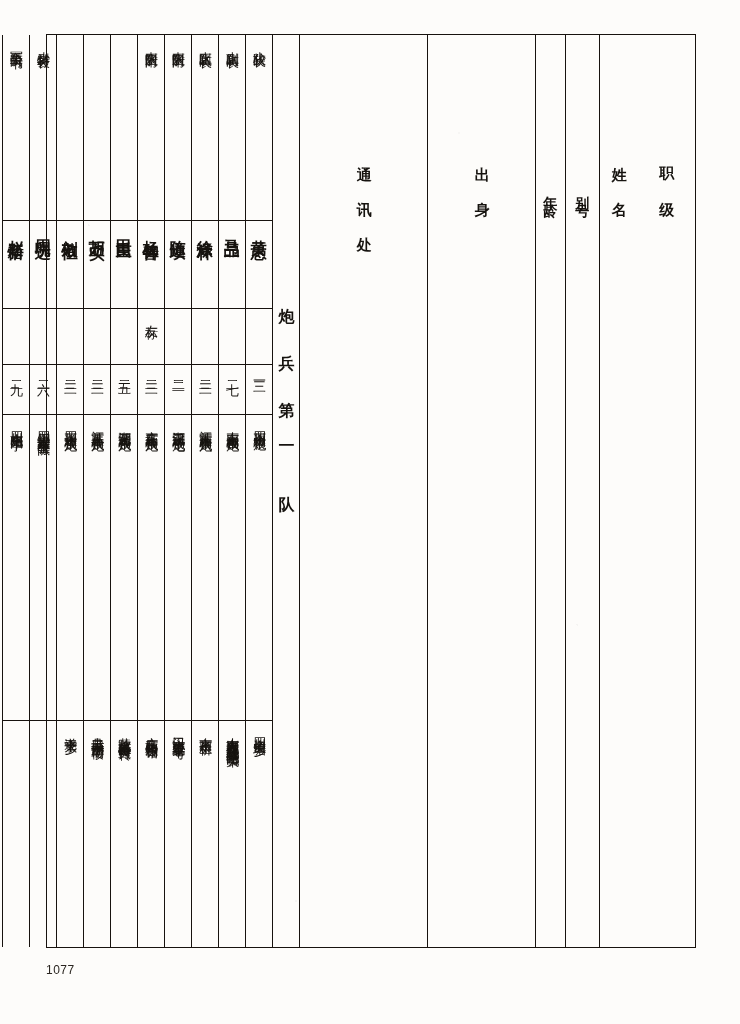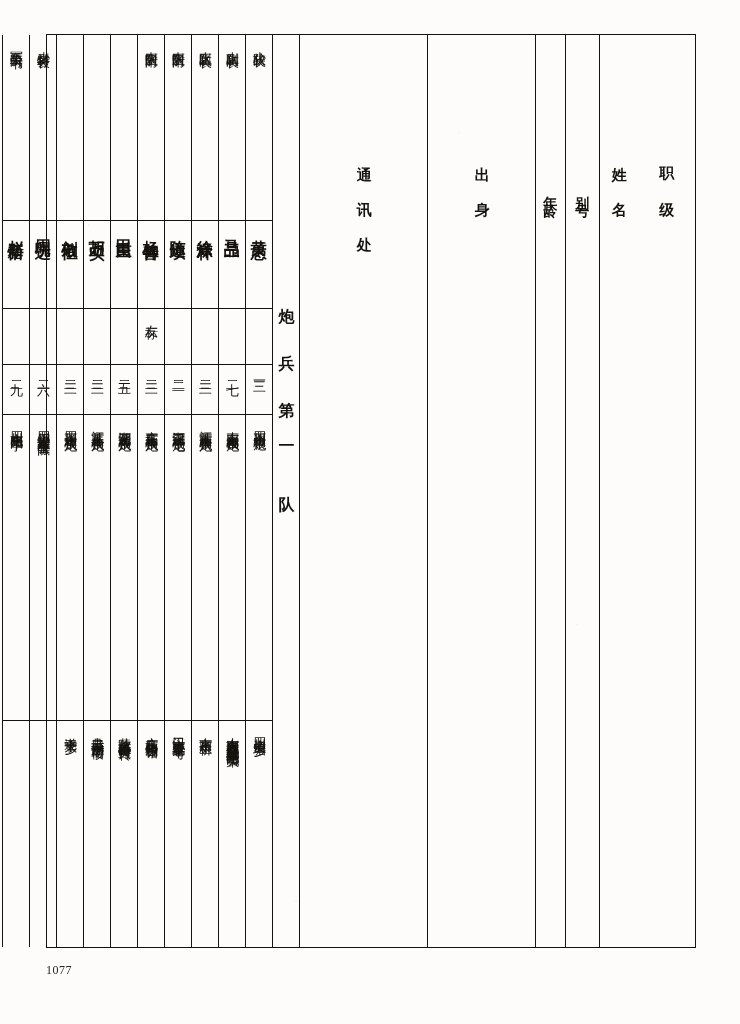--- a/index.html
+++ b/index.html
@@ -17,21 +17,21 @@
     background:
       radial-gradient(circle at 12% 22%, rgba(0,0,0,.035) 0 1px, transparent 1px),
       radial-gradient(circle at 78% 61%, rgba(0,0,0,.03) 0 1px, transparent 1px),
       radial-gradient(circle at 40% 88%, rgba(0,0,0,.03) 0 1px, transparent 1px),
       radial-gradient(circle at 62% 13%, rgba(0,0,0,.025) 0 1px, transparent 1px);
     pointer-events:none;
   }
   .page-number{
     position:absolute;left:46px;top:963px;
     font-size:12px;letter-spacing:.5px;color:#2a2520;
-    font-family:Liberation Serif, serif;
+    font-family:Liberation Sans, sans-serif;
   }
 
   
   .table-frame{
     position:absolute;
     left:46px;top:34px;
     width:648px;height:912px;
     border:1.6px solid #17120e;
     display:flex;
     flex-direction:row-reverse; 

